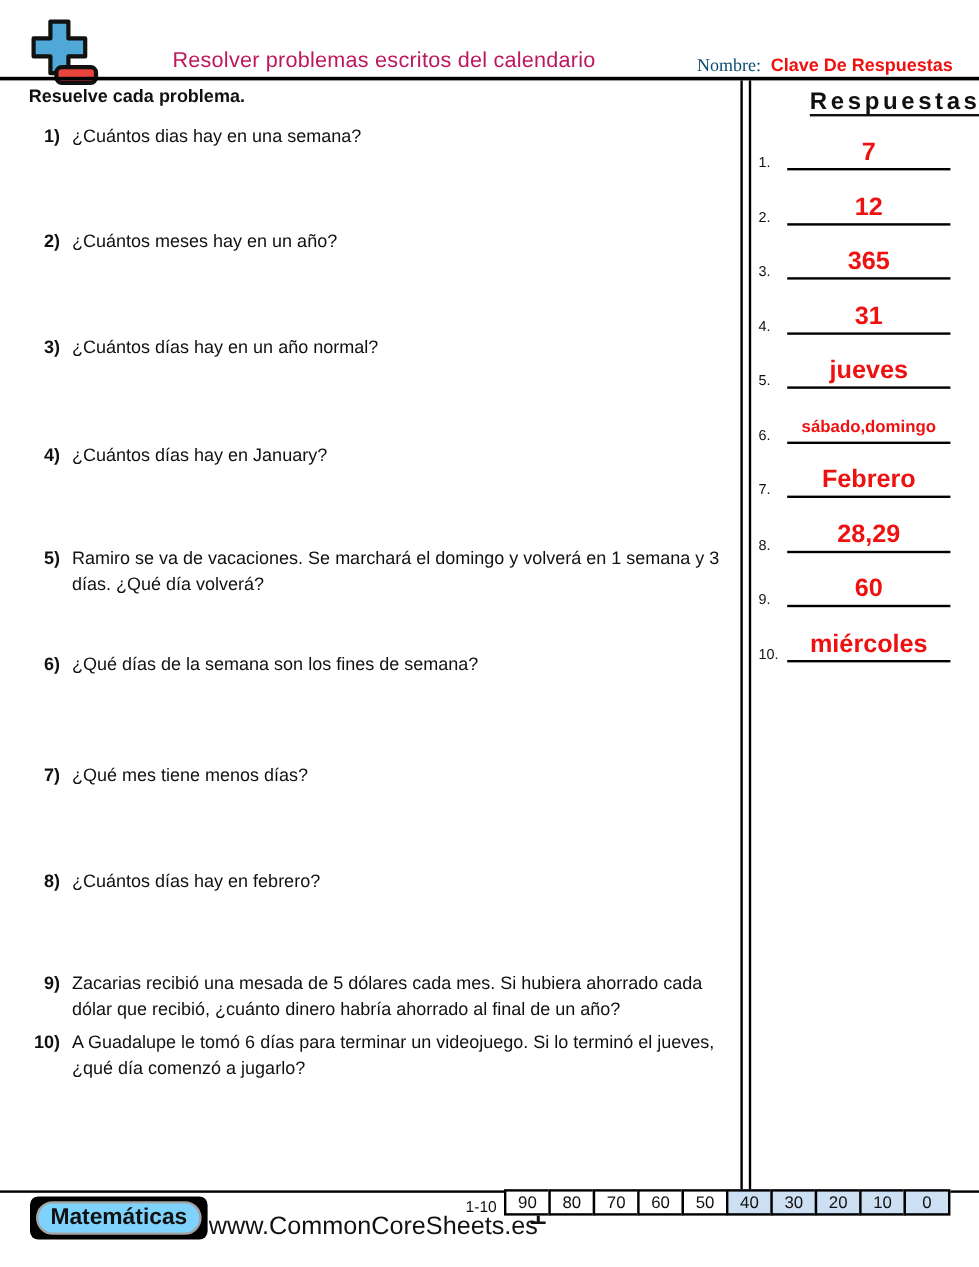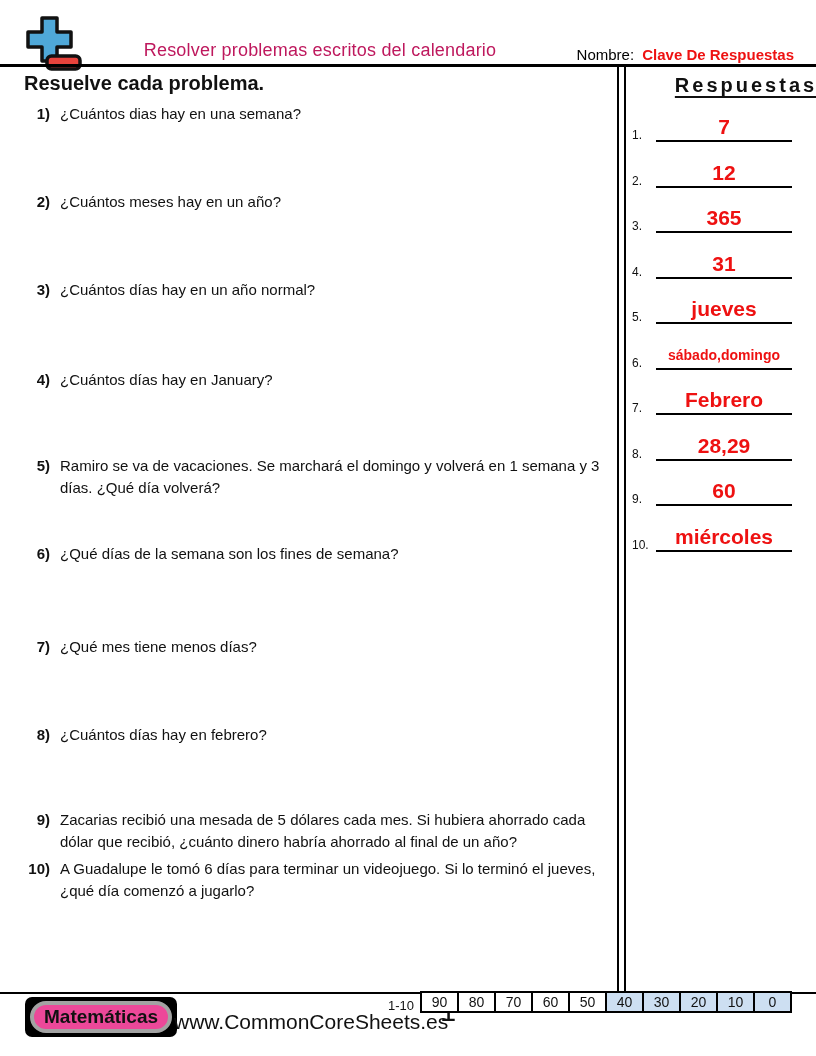--- a/index.html
+++ b/index.html
@@ -15,24 +15,24 @@
     position:relative;width:816px;height:1056px;background:#fff;
     margin:0 auto;overflow:hidden;
   }
   
   .logo{position:absolute;left:20px;top:14px;width:64px;height:60px;}
   .title{
     position:absolute;left:100px;top:40px;width:440px;text-align:center;
     font-size:18px;letter-spacing:.2px;color:#be185d;
   }
   .name-block{position:absolute;top:46px;right:22px;font-size:15px;white-space:nowrap;}
-  .name-label{color:#000000;}
+  .name-label{color:#0c4a6e;font-family:Liberation Serif, serif;}
   .name-value{color:var(--answer-red);font-weight:bold;margin-left:4px;}
   .header-rule{position:absolute;left:0;top:64px;width:816px;border-top:3px solid #000;}
-  .instruction{position:absolute;left:24px;top:72px;font-size:20px;font-weight:bold;}
+  .instruction{position:absolute;left:24px;top:72px;font-size:15px;font-weight:bold;}
   
   .v-divider{
     position:absolute;left:617px;top:67px;height:926px;width:9px;
     border-left:2px solid #000;border-right:2px solid #000;
   }
   
   .question{
     position:absolute;left:20px;width:592px;display:flex;
     font-size:15px;line-height:22px;
   }
@@ -55,21 +55,21 @@
     padding-bottom:3px;white-space:nowrap;
   }
   .answer-value.small{font-size:14px;padding-bottom:6px;}
   
   .footer-rule{position:absolute;left:0;top:992px;width:816px;border-top:2px solid #000;}
   .brand-badge{
     position:absolute;left:25px;top:997px;background:#000;border-radius:7px;
     padding:4px 5px;
   }
   .brand-badge-inner{
-    background:#ec4899;border:4px solid #a3a3a3;border-radius:16px;
+    background:#7dd3fc;border:2px solid #a3a3a3;border-radius:16px;
     padding:1px 10px;font-size:19px;font-weight:bold;white-space:nowrap;
   }
   .site-url{position:absolute;left:174px;top:1010px;font-size:21px;}
   .page-number{position:absolute;left:428px;top:995px;width:40px;text-align:center;font-size:29px;}
   .score-table{
     position:absolute;right:24px;top:991px;display:flex;align-items:flex-end;
   }
   .score-label{font-size:13px;margin-right:8px;}
   .score-cell{
     width:39px;height:22px;border:2px solid #000;margin-left:-2px;

